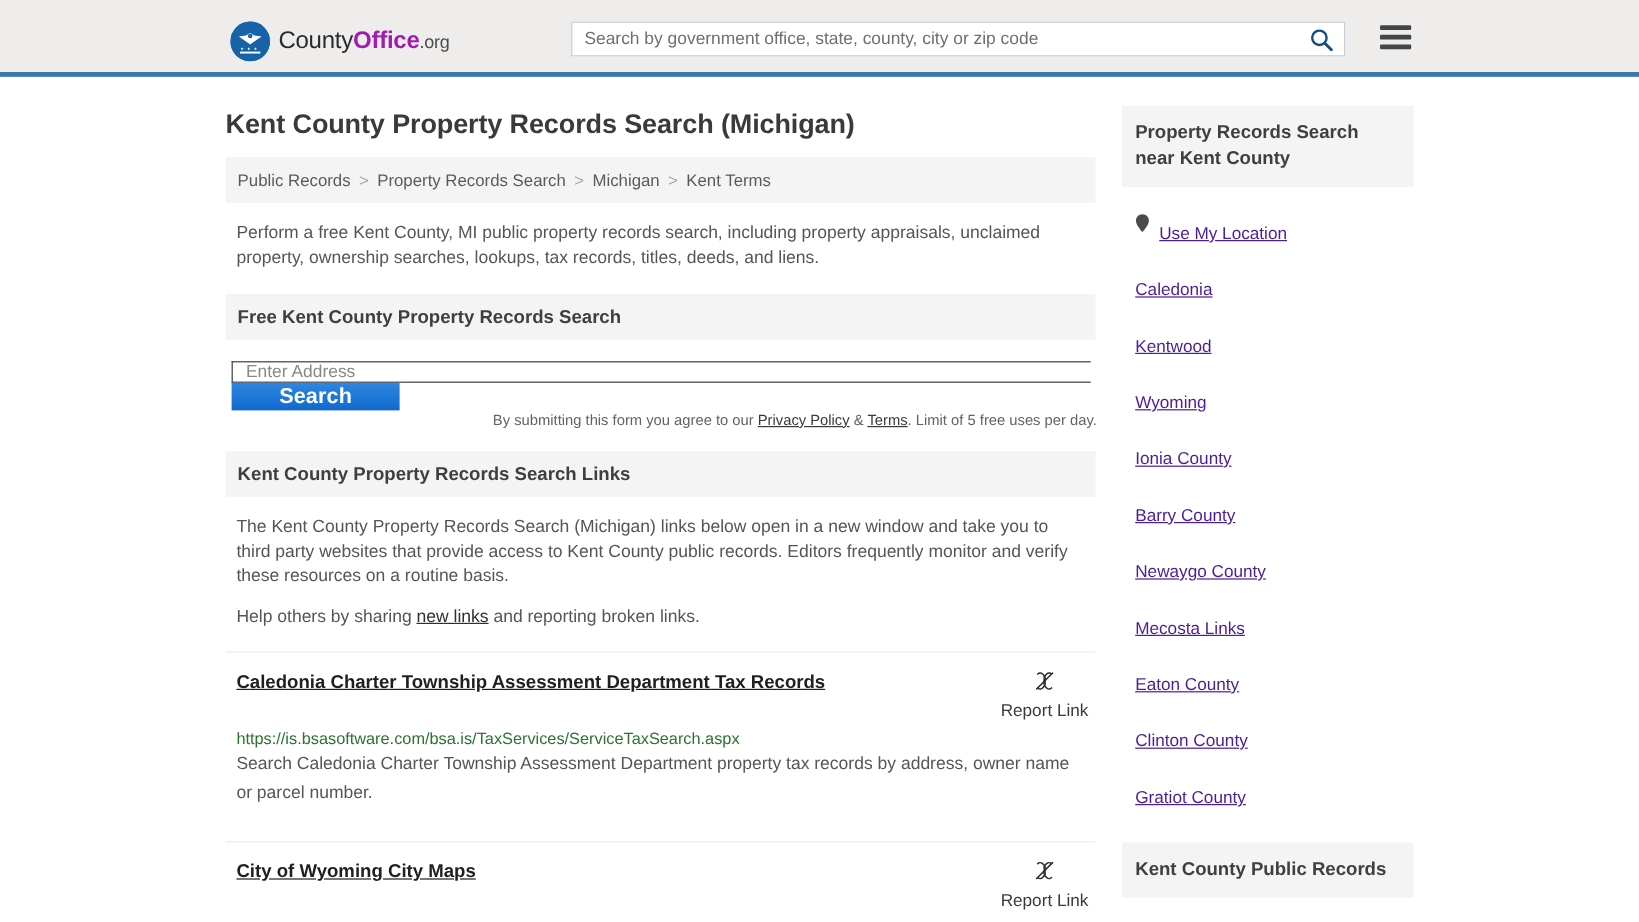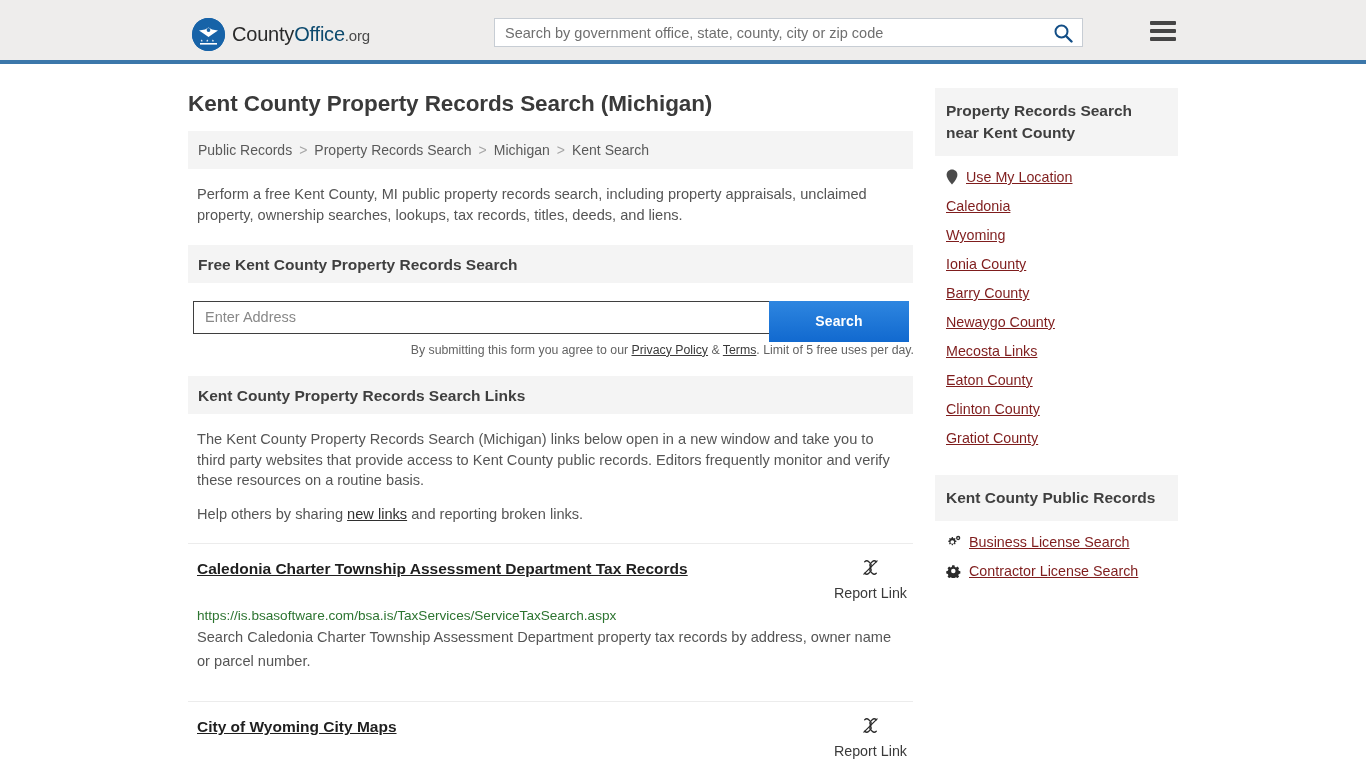--- a/index.html
+++ b/index.html
@@ -29,27 +29,27 @@
     width: 33px; height: 33px; border-radius: 50%;
     background: #1763a8;
     position: relative;
     flex: 0 0 auto;
   }
   .logo-mark svg { position: absolute; left: 0; top: 0; }
   .logo-text {
     font-size: 20px; color: #2a2a2a; letter-spacing: -0.2px;
     white-space: nowrap;
   }
-  .logo-text .b { font-weight: normal; color: #0c4a6e; }
+  .logo-text .b { font-weight: bold; color: #a21caf; }
   .logo-text .org { font-size: 15px; color: #4b4b4b; }
 
   .searchbar {
     position: absolute;
-    left: 494px; top: 18px;
-    width: 589px; height: 29px;
+    left: 476px; top: 18px;
+    width: 645px; height: 29px;
     background: #ffffff;
     border: 1px solid #c7cdd4;
     display: flex; align-items: center;
   }
   .searchbar input {
     flex: 1 1 auto;
     border: 0; outline: 0;
     height: 100%;
     padding: 0 10px;
     font-size: 14.5px;
@@ -140,40 +140,41 @@
     padding: 15px 0 0 9px;
     max-width: 716px;
   }
 
   
   .addr-form {
     display: flex;
     margin: 18px 0 0 5px;
     width: 716px;
     height: 33px;
+    flex-direction: column;
   }
   .addr-form input {
     flex: 1 1 auto;
     border: 1px solid #3f3f3f;
     border-right: 0;
     height: 33px;
     padding: 0 11px;
     font-size: 14.5px;
     color: #333;
     outline: none;
     font-family: "Liberation Sans", sans-serif;
   }
   .addr-form input::placeholder { color: #888888; }
   .addr-form button {
     width: 140px; height: 41px;
     border: 0;
     background: linear-gradient(#2e86e0, #1169cf);
     color: #ffffff;
     font-weight: bold;
-    font-size: 14px;
+    font-size: 18px;
     cursor: pointer;
     font-family: "Liberation Sans", sans-serif;
     letter-spacing: 0.1px;
   }
   .legal {
     text-align: right;
     font-size: 12.3px;
     color: #636363;
     width: 721px;
     margin: 9px 0 0 5px;
@@ -231,23 +232,24 @@
     padding: 12px 11px;
     line-height: 1.42;
   }
   .side-list { padding: 0; margin: 0; list-style: none; }
   .side-list li {
     padding: 13px 0 0 11px;
     display: flex; align-items: center; gap: 8px;
   }
   .side-list li a {
     font-size: 14.3px;
-    color: #7f1d1d;
+    color: #4c1d95;
     text-decoration: underline;
     cursor: pointer;
+    margin-top: 18px;
   }
   .pin-icon { flex: 0 0 auto; display:flex; }
   .gear-icon { flex: 0 0 auto; display:flex; }
   .side-block-2 { margin-top: 29px; }
 </style>
 </head>
 <body>
 
 <div class="header">
 
@@ -290,21 +292,21 @@
 
       <h1 class="page-title">Kent County Property Records Search (Michigan)</h1>
 
       <div class="breadcrumb">
         <a>Public Records</a>
         <span class="sep">&gt;</span>
         <a>Property Records Search</a>
         <span class="sep">&gt;</span>
         <a>Michigan</a>
         <span class="sep">&gt;</span>
-        <a>Kent Search</a>
+        <a>Kent Terms</a>
       </div>
 
       <div class="intro">Perform a free Kent County, MI public property records search, including property appraisals, unclaimed property, ownership searches, lookups, tax records, titles, deeds, and liens.</div>
 
       <div class="section-head">Free Kent County Property Records Search</div>
 
       <div class="addr-form">
         <input type="text" placeholder="Enter Address" style="">
         <button>Search</button>
       </div>
@@ -362,20 +364,23 @@
             <svg width="12" height="16" viewBox="0 0 12 16" aria-hidden="true">
               <path d="M6 0.6 C2.9 0.6 0.6 3 0.6 5.9 C0.6 9.6 6 15.4 6 15.4 C6 15.4 11.4 9.6 11.4 5.9 C11.4 3 9.1 0.6 6 0.6 Z" fill="#4a4a4a"></path>
             </svg>
           </span>
           <a>Use My Location</a>
         </li>
         <li>
             <a>Caledonia</a>
           </li>
         <li>
+            <a>Kentwood</a>
+          </li>
+        <li>
             <a>Wyoming</a>
           </li>
         <li>
             <a>Ionia County</a>
           </li>
         <li>
             <a>Barry County</a>
           </li>
         <li>
             <a>Newaygo County</a>

